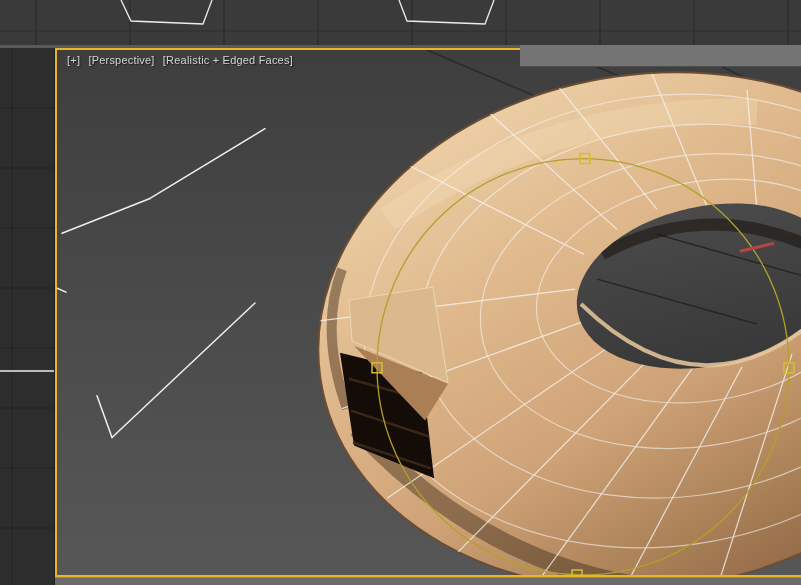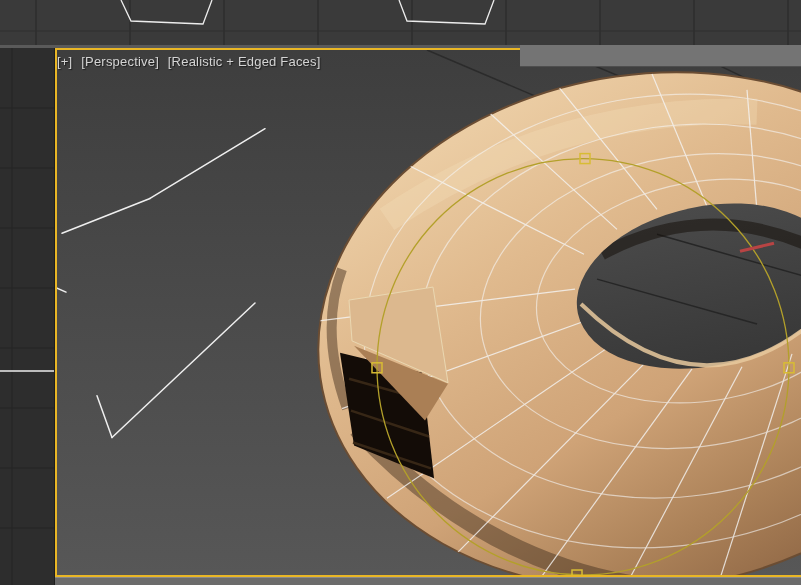--- a/index.html
+++ b/index.html
@@ -10,21 +10,21 @@
   .vp-top{position:absolute;left:0;top:0;width:801px;height:45px;background:#3a3a3a;}
   .splitter-h{position:absolute;left:0;top:45px;width:801px;height:3px;background:#5a5a5a;}
   .vp-left{position:absolute;left:0;top:48px;width:55px;height:537px;background:#2d2d2d;border-right:1px solid #1e1e1e;box-sizing:border-box;}
   .vp-persp{
     position:absolute;left:55px;top:48px;width:746px;height:529px;box-sizing:border-box;
     border-top:2px solid #e9b625;border-left:2px solid #e9b625;border-bottom:2px solid #e9b625;
     background:linear-gradient(#3e3e3e,#575757);
   }
   .vp-persp svg.scene{display:block;width:100%;height:100%;}
   .vp-label{
-    position:absolute;left:0;top:4px;font-size:13px;color:#d4d4d4;
+    position:absolute;left:10px;top:4px;font-size:11px;color:#d4d4d4;
     text-shadow:1px 1px 1px #1d1d1d;white-space:nowrap;letter-spacing:.2px;
   }
   .vp-label span{margin-right:5px;cursor:pointer;}
   .bottom-bar{position:absolute;left:55px;top:577px;width:746px;height:8px;background:#6b6b6b;border-top:1px solid #8a8a8a;box-sizing:border-box;}
   .floating-panel{position:absolute;left:520px;top:45px;width:281px;height:22px;background:#747474;border-bottom:1px solid #4e4e4e;box-sizing:border-box;}
 </style>
 </head>
 <body>
 
 <div class="screen">

